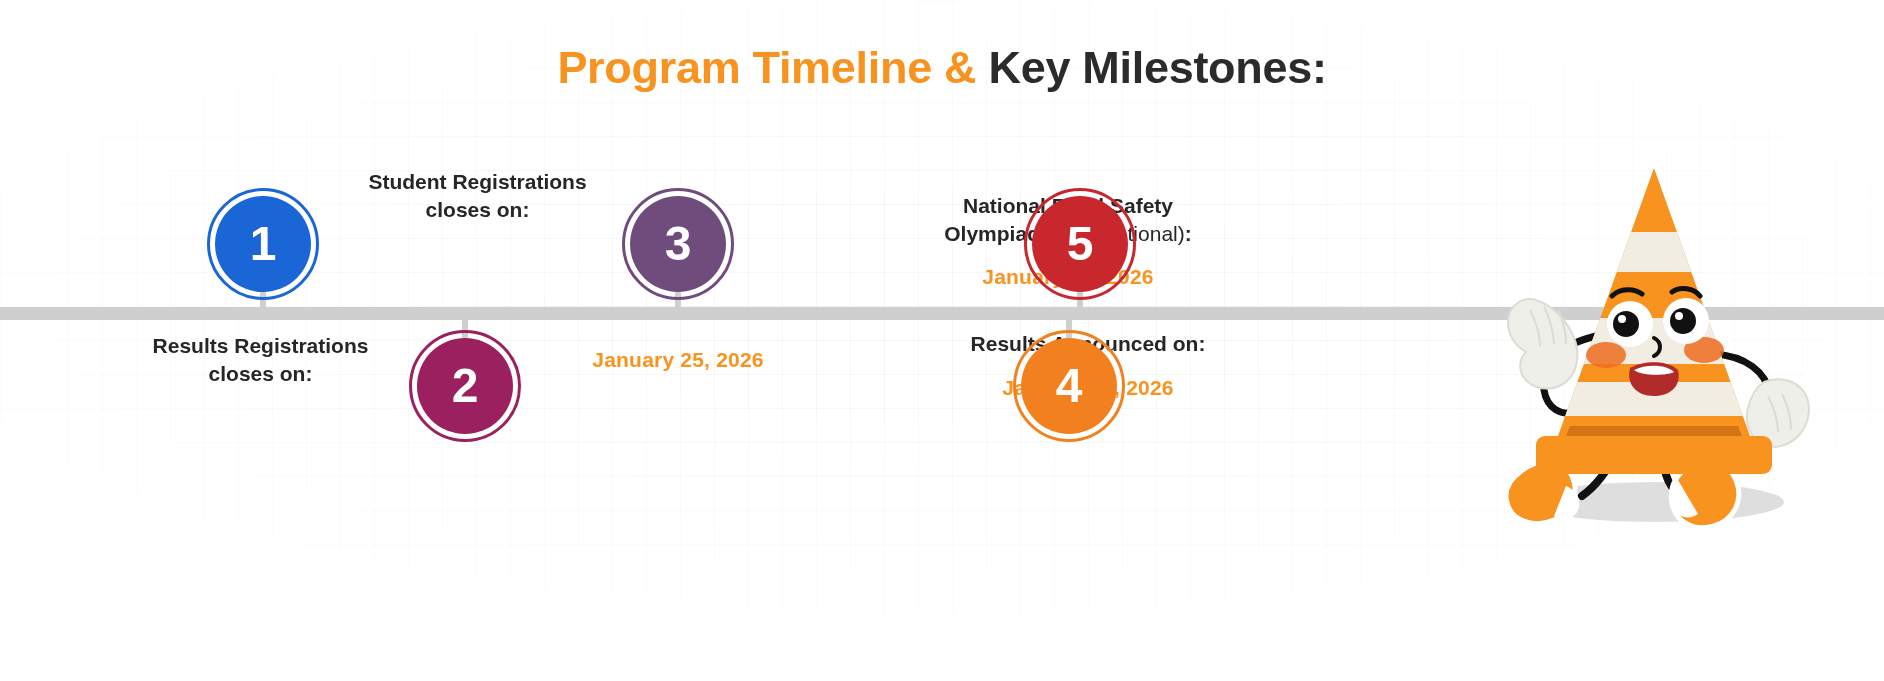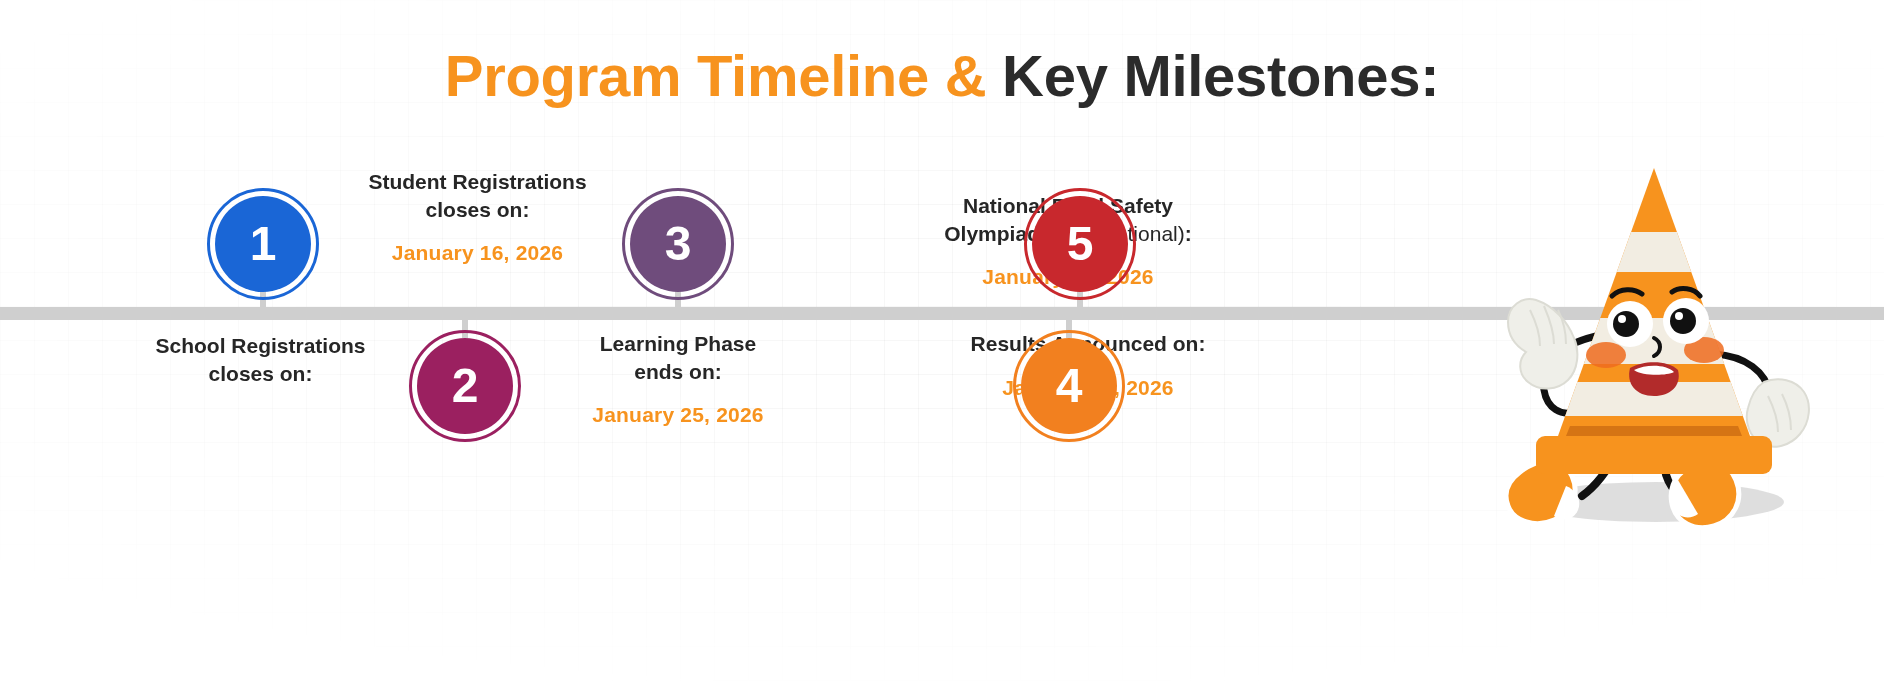--- a/index.html
+++ b/index.html
@@ -19,21 +19,21 @@
     background-size:34px 34px;
     -webkit-mask-image: radial-gradient(ellipse 90% 75% at 50% 45%, #000 20%, transparent 78%);
     mask-image: radial-gradient(ellipse 90% 75% at 50% 45%, #000 20%, transparent 78%);
     pointer-events:none;
   }
 
   
   #title {
     position:absolute; top:42px; left:0; width:1884px;
     text-align:center;
-    font-size:58px; font-weight:bold;
+    font-size:45px; font-weight:bold;
     letter-spacing:-0.3px;
     white-space:nowrap;
   }
   #title .accent { color:#F7931E; }
   #title .dark   { color:#2B2B2B; }
 
   
   #timeline-bar {
     position:absolute; left:0; top:307px;
     width:1884px; height:13px;
@@ -97,45 +97,42 @@
 <h1 id="title"><span class="accent">Program Timeline &amp;</span> <span class="dark">Key Milestones:</span></h1>
 
 <div id="timeline-bar"></div>
 
 <div class="milestone">
   <div class="stem" style="left:260px; top:290px; height:28px;"></div>
   <div class="node" style="left:215px; top:196px; background:#1A66D6; color:#1A66D6;">
     <span class="num" style="color:#ffffff;">1</span>
   </div>
   <div class="label" style="left:113px; top:332px; width:295px;">
-    <div class="heading">School Registrations
+    <div class="heading">Results Registrations
 closes on:</div>
   </div>
 </div>
 
 <div class="milestone">
   <div class="stem" style="left:462px; top:310px; height:28px;"></div>
   <div class="node" style="left:417px; top:338px; background:#9B2060; color:#9B2060;">
     <span class="num" style="color:#ffffff;">2</span>
   </div>
   <div class="label" style="left:330px; top:168px; width:295px;">
     <div class="heading">Student Registrations
 closes on:</div>
-    <div class="date">January 16, 2026</div>
   </div>
 </div>
 
 <div class="milestone">
   <div class="stem" style="left:675px; top:290px; height:28px;"></div>
   <div class="node" style="left:630px; top:196px; background:#6F4C7C; color:#6F4C7C;">
     <span class="num" style="color:#ffffff;">3</span>
   </div>
   <div class="label" style="left:538px; top:330px; width:280px;">
-    <div class="heading">Learning Phase
-ends on:</div>
     <div class="date">January 25, 2026</div>
   </div>
 </div>
 
 <div class="milestone">
   <div class="stem" style="left:1066px; top:310px; height:28px;"></div>
   <div class="node" style="left:1021px; top:338px; background:#F2801F; color:#F2801F;">
     <span class="num" style="color:#ffffff;">4</span>
   </div>
   <div class="label" style="left:908px; top:192px; width:320px;">

